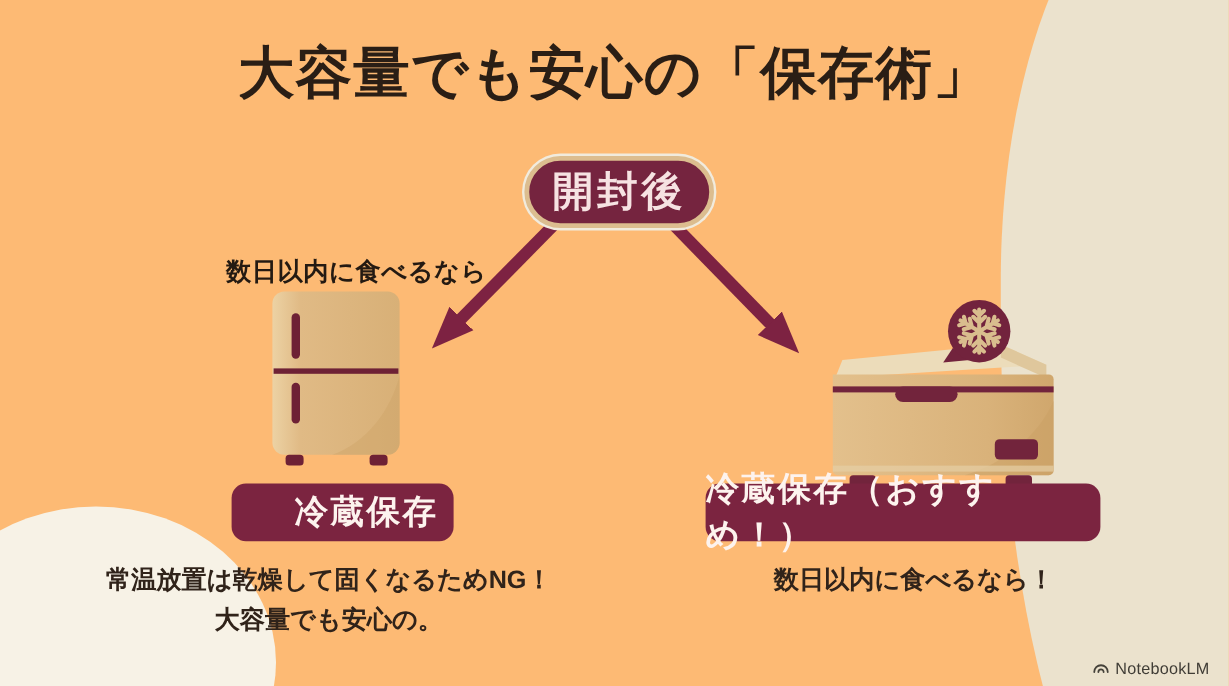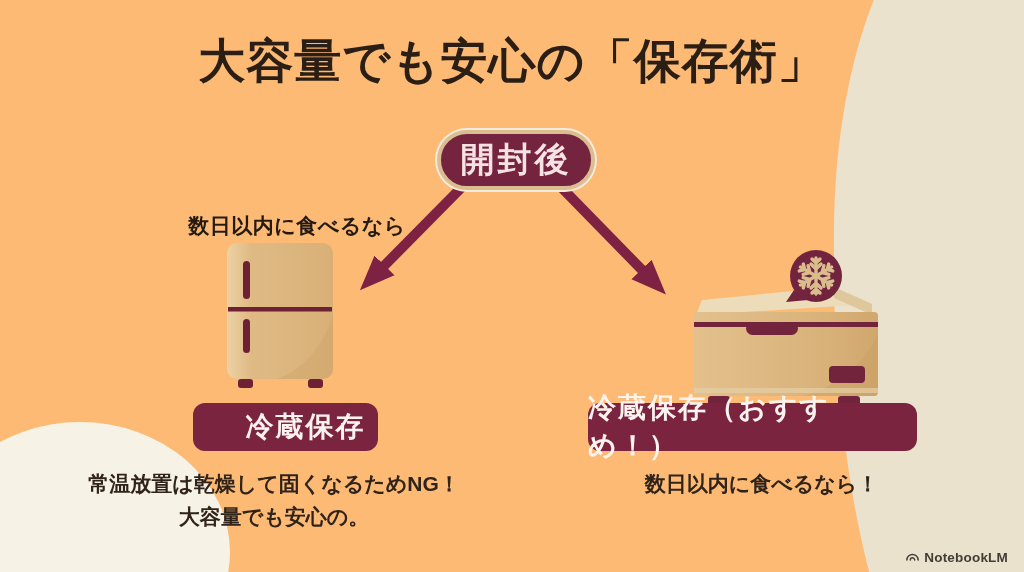--- a/index.html
+++ b/index.html
@@ -51,21 +51,21 @@
   .desc{
     position:absolute;top:463px;margin:4px;text-align:center;
     font-size:21px;font-weight:700;line-height:33px;color:#30231a;
   }
   .desc-left{left:55px;width:430px;}
   .desc-right{left:545px;width:425px;}
   .desc span{display:block;}
   .watermark{
     position:absolute;right:16px;bottom:7px;
     display:flex;align-items:center;gap:4px;
-    font-size:13.5px;font-weight:700;color:#403d36;letter-spacing:0.2px;
+    font-size:13.5px;font-weight:400;color:#403d36;letter-spacing:0.2px;
   }
 </style>
 </head>
 <body>
 
 <div class="canvas">
 
   <div class="blob blob-right"></div>
   <div class="blob blob-bottomleft"></div>
 

